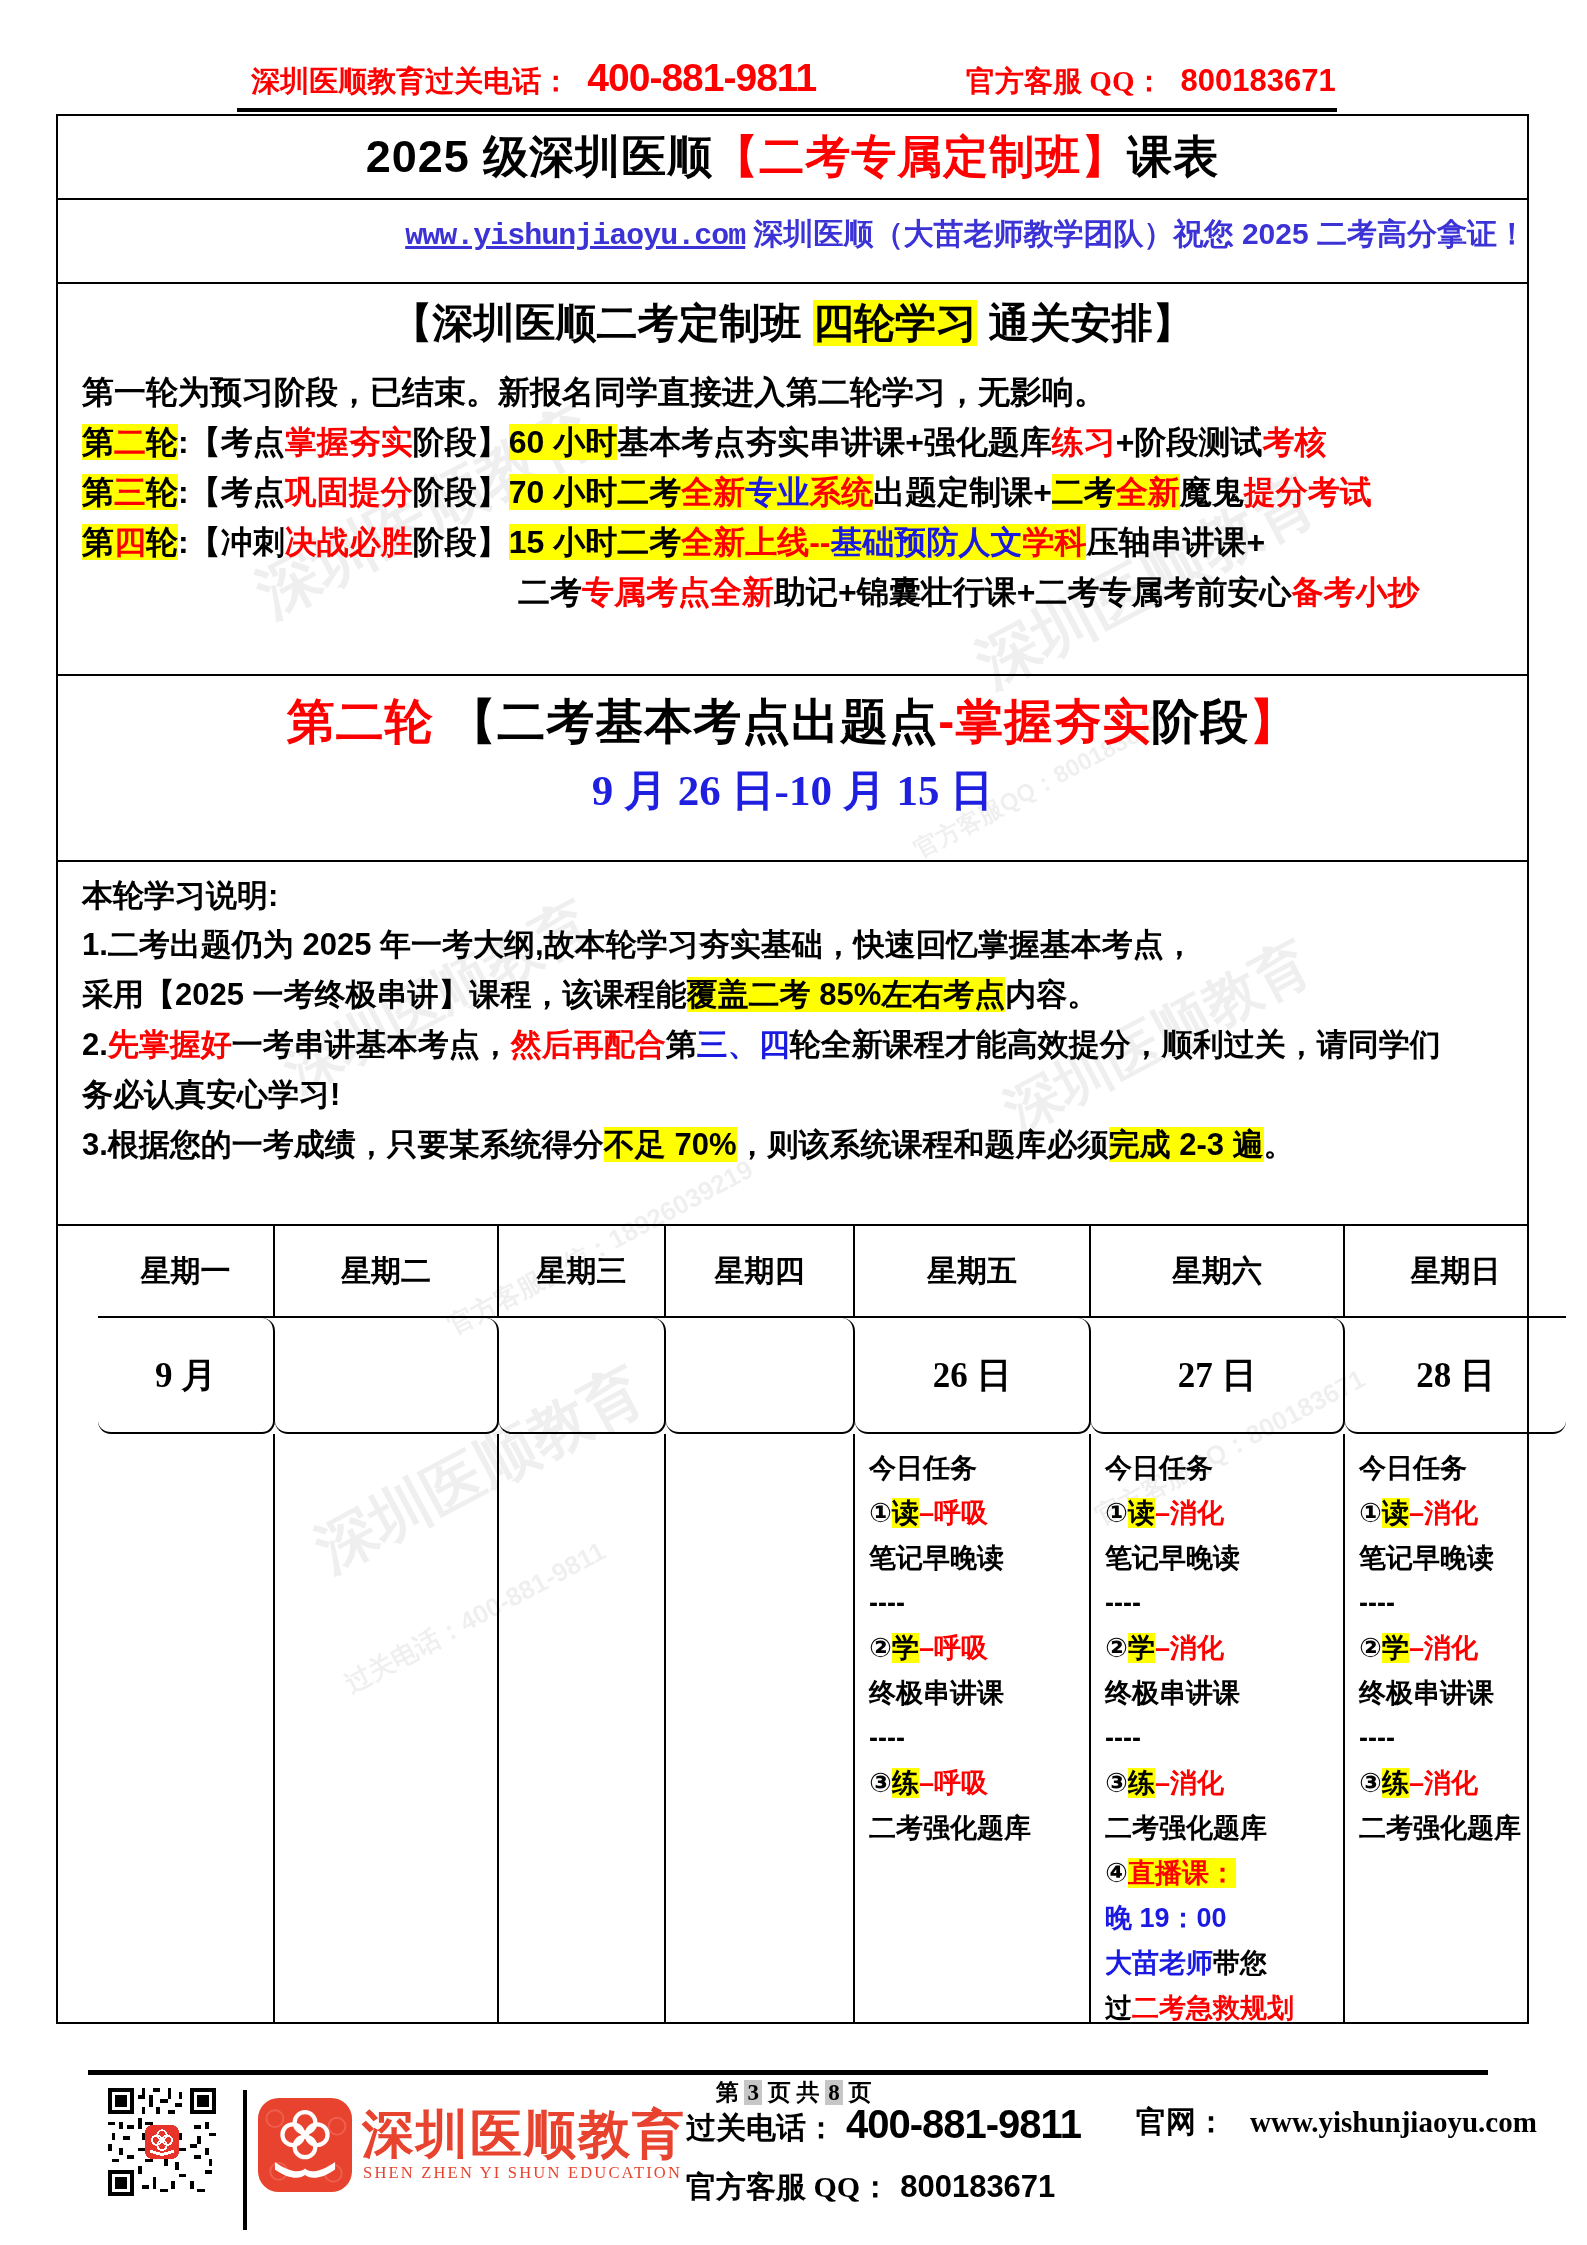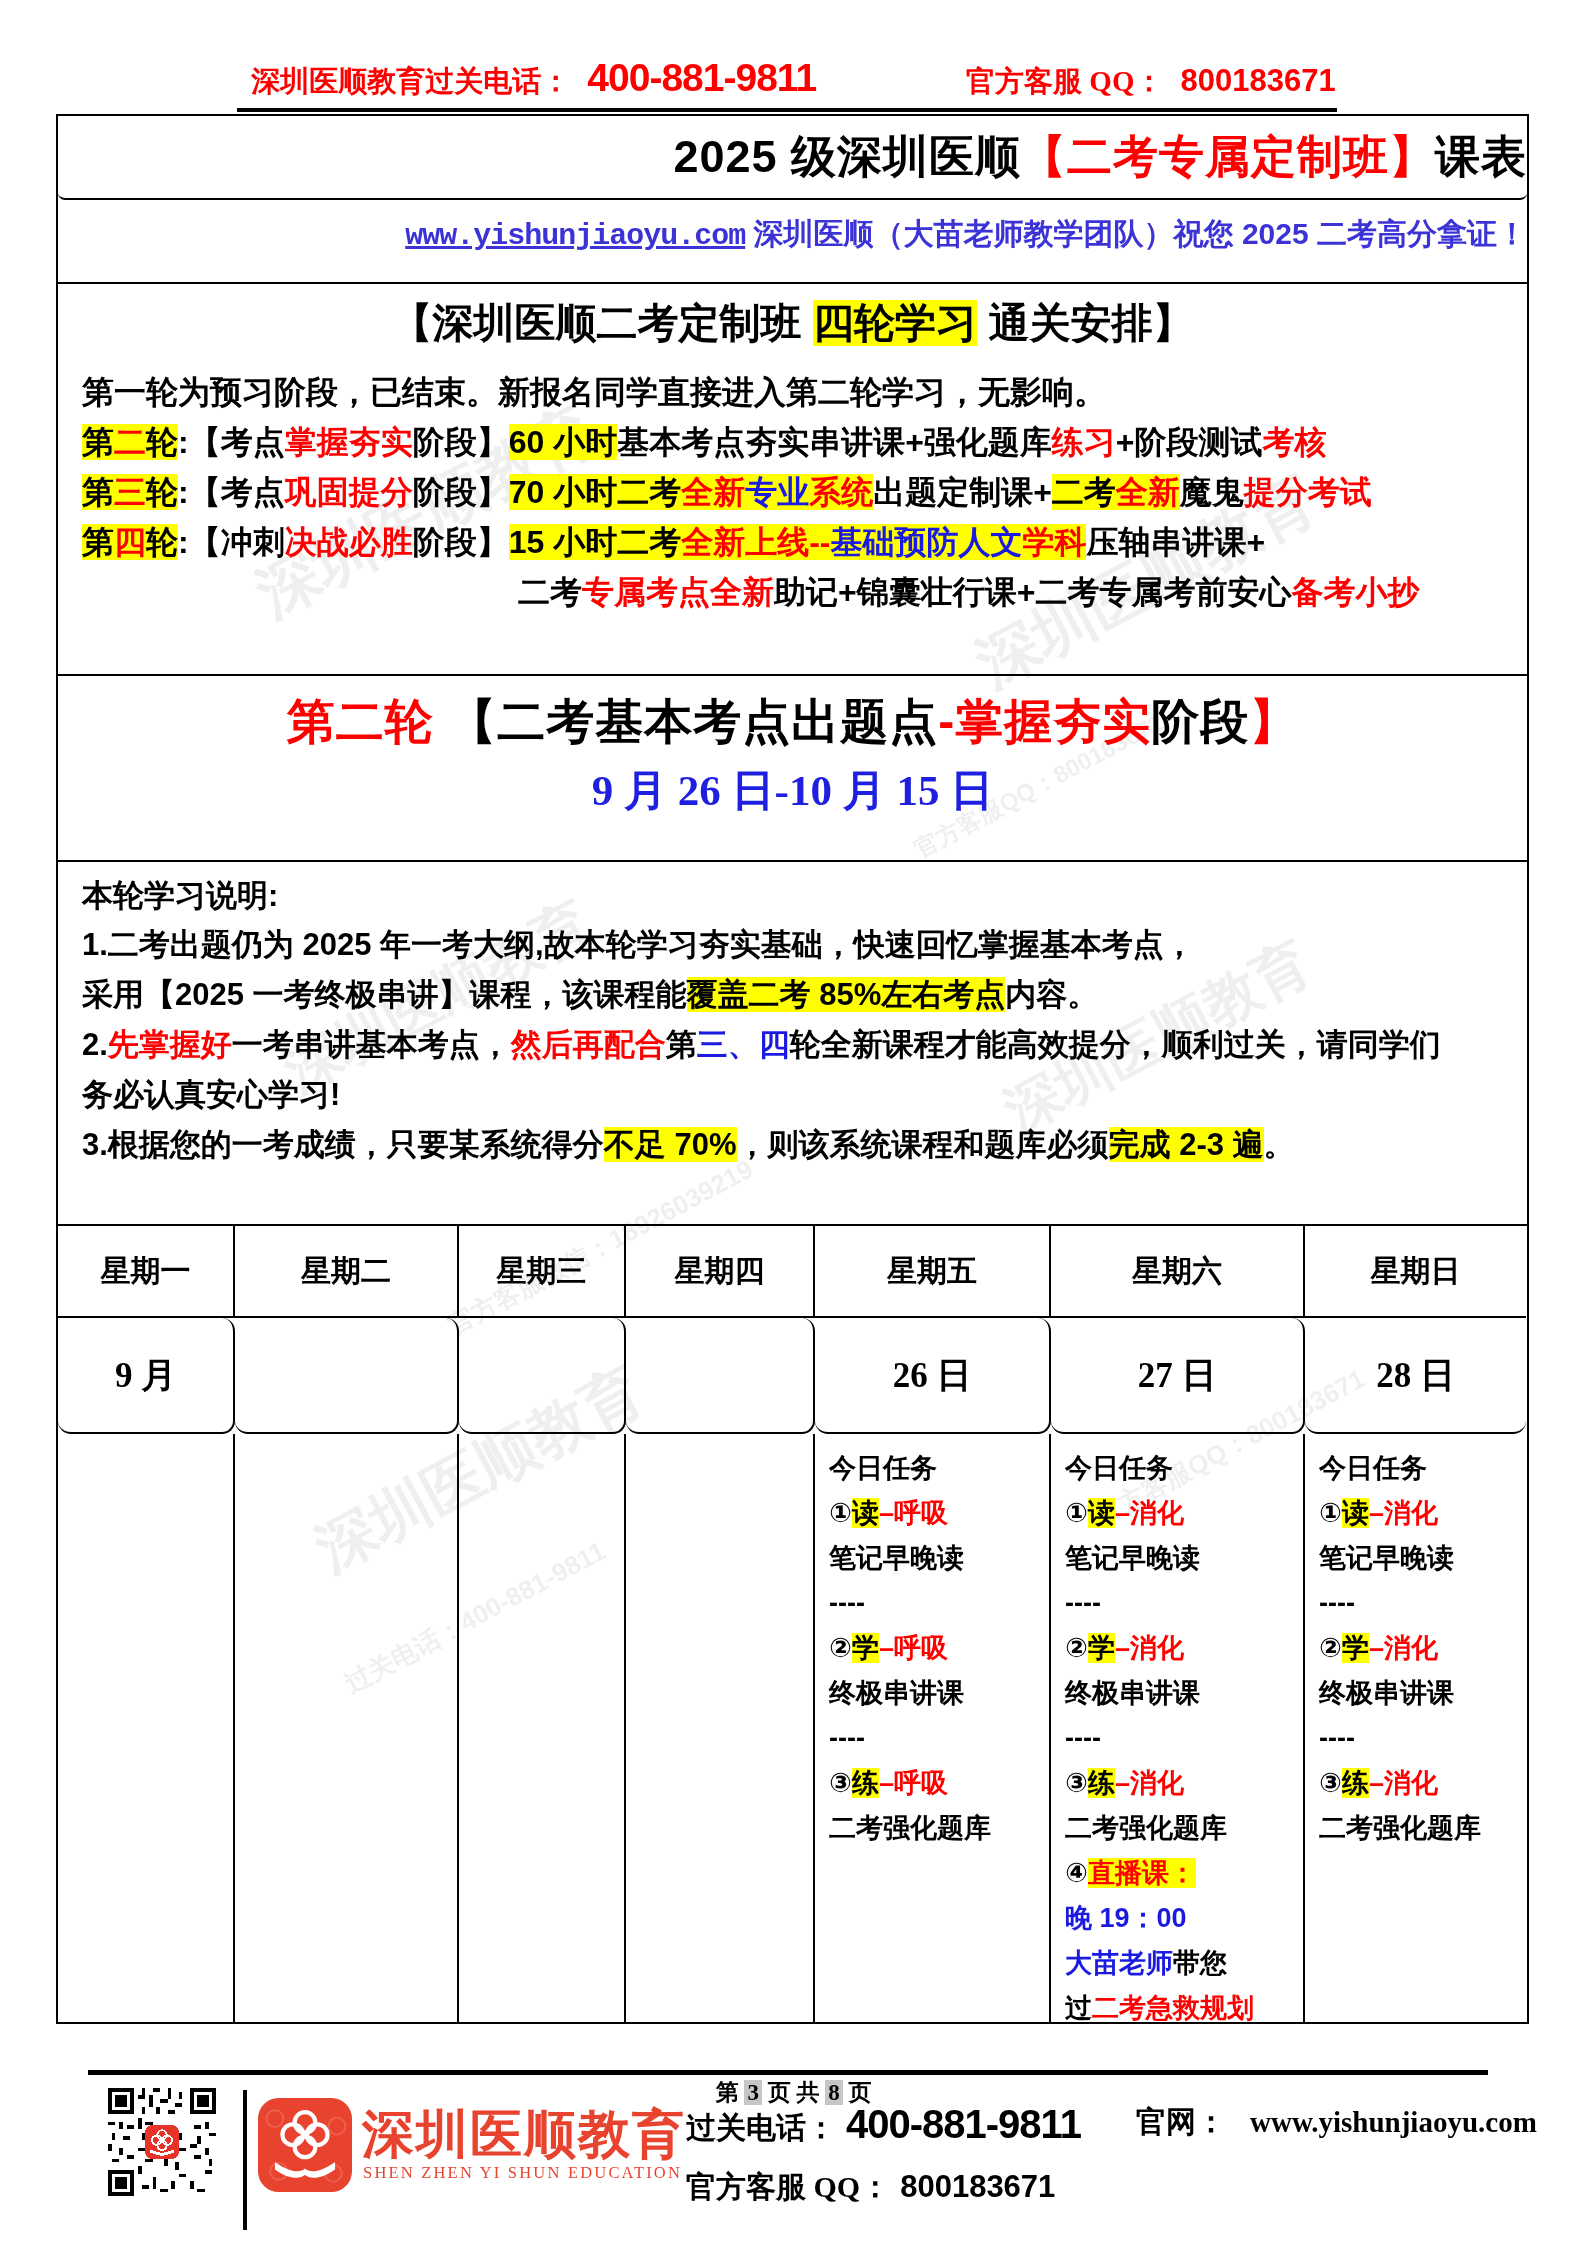--- a/index.html
+++ b/index.html
@@ -38,39 +38,39 @@
   .th-label{font-size:29px;font-weight:bold;font-family:"Liberation Serif","DejaVu Serif",serif;}
   .th-phone{font-size:39px;font-weight:900;letter-spacing:-1px;}
   .th-qq{font-size:31px;font-weight:900;}
   .th-underline{position:absolute;top:108px;left:237px;width:1100px;height:4px;background:#000;}
 
   
   .mainbox{position:absolute;top:114px;left:56px;width:1473px;border:2.5px solid #000;box-sizing:border-box;background:transparent;}
   .sec{border-bottom:2.5px solid #000;box-sizing:border-box;}
   .sec:last-child{border-bottom:none;}
 
-  .sec-title{height:84px;display:flex;align-items:center;justify-content:flex-end;font-size:45px;font-weight:900;letter-spacing:1px;border-radius:7px;}
+  .sec-title{height:84px;display:flex;align-items:center;justify-content:center;font-size:45px;font-weight:900;letter-spacing:1px;}
   .sec-sub{height:84px;padding-top:14px;text-align:right;font-size:30px;font-weight:bold;color:#3c33d6;box-sizing:border-box;}
 
   .sec-plan{height:380px;}
   .plan-head{margin-top:12px;text-align:center;font-size:41px;font-weight:900;}
   .plan-lines{margin-top:16px;padding-left:24px;font-size:32px;font-weight:900;}
   .plan-lines .tline{line-height:50px;white-space:nowrap;}
   .plan-lines .tline:last-child{padding-left:436px;}
 
   .sec-banner{height:172px;text-align:center;}
   .banner-title{margin-top:14px;font-size:48px;font-weight:900;letter-spacing:1px;}
   .banner-date{margin-top:8px;font-size:43px;font-weight:900;color:#1f1fe0;font-family:"Liberation Serif","DejaVu Serif",serif;}
 
   .sec-notes{height:364px;padding:10px 24px 0;box-sizing:border-box;font-size:31px;font-weight:900;}
   .notes-head{line-height:48px;}
   .notes-lines .tline{line-height:50px;white-space:nowrap;}
 
   
-  .sec-table{display:grid;grid-template-columns:177px 224px 167px 189px 236px 254px 221px;}
+  .sec-table{display:grid;grid-template-columns:177px 224px 167px 189px 236px 254px 221px;padding-left:40px;}
   .tc{border-right:2.5px solid #000;border-bottom:2.5px solid #000;box-sizing:border-box;}
   .tc.no-r{border-right:none;}
   .tc.no-b{border-bottom:none;}
   .tc-head{height:92px;display:flex;align-items:center;justify-content:center;font-size:30px;font-weight:900;}
   .tc-date{height:116px;display:flex;align-items:center;justify-content:center;font-size:35px;font-weight:900;font-family:"Liberation Serif","DejaVu Serif",serif;border-radius:13px;}
   .tc-task{height:588px;padding:12px 4px 0 14px;font-size:27px;font-weight:900;}
   .tc-task .tline{line-height:45px;white-space:nowrap;}
 
   
   .f-rule{position:absolute;top:2070px;left:88px;width:1400px;height:5px;background:#000;}

